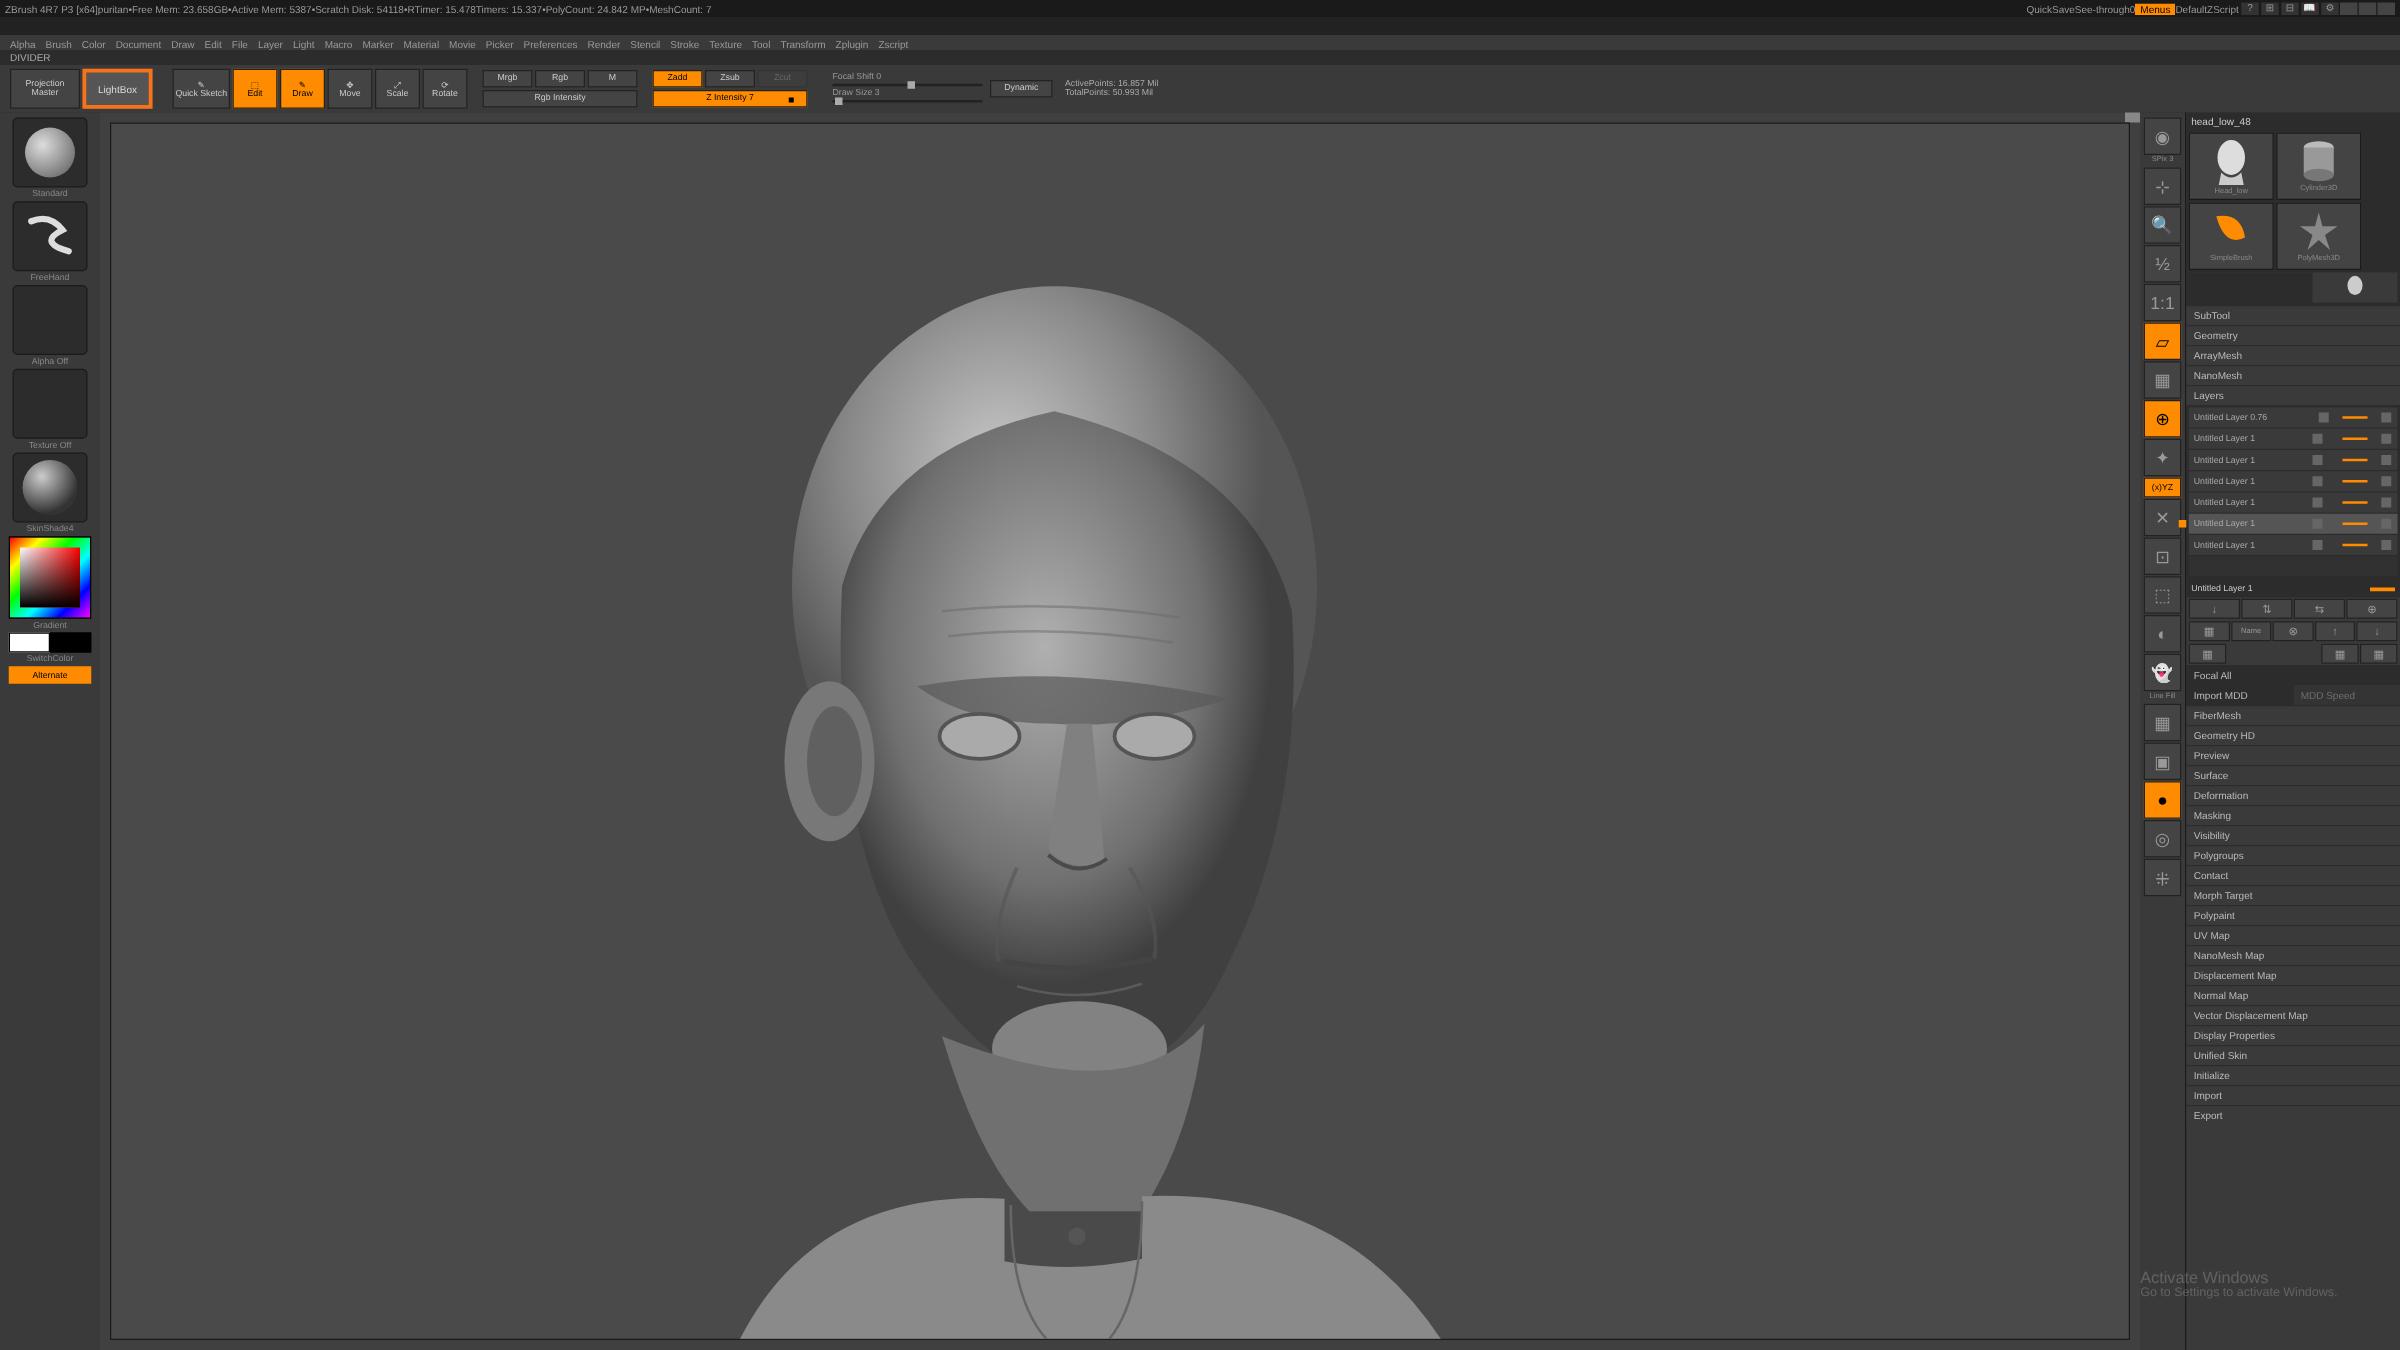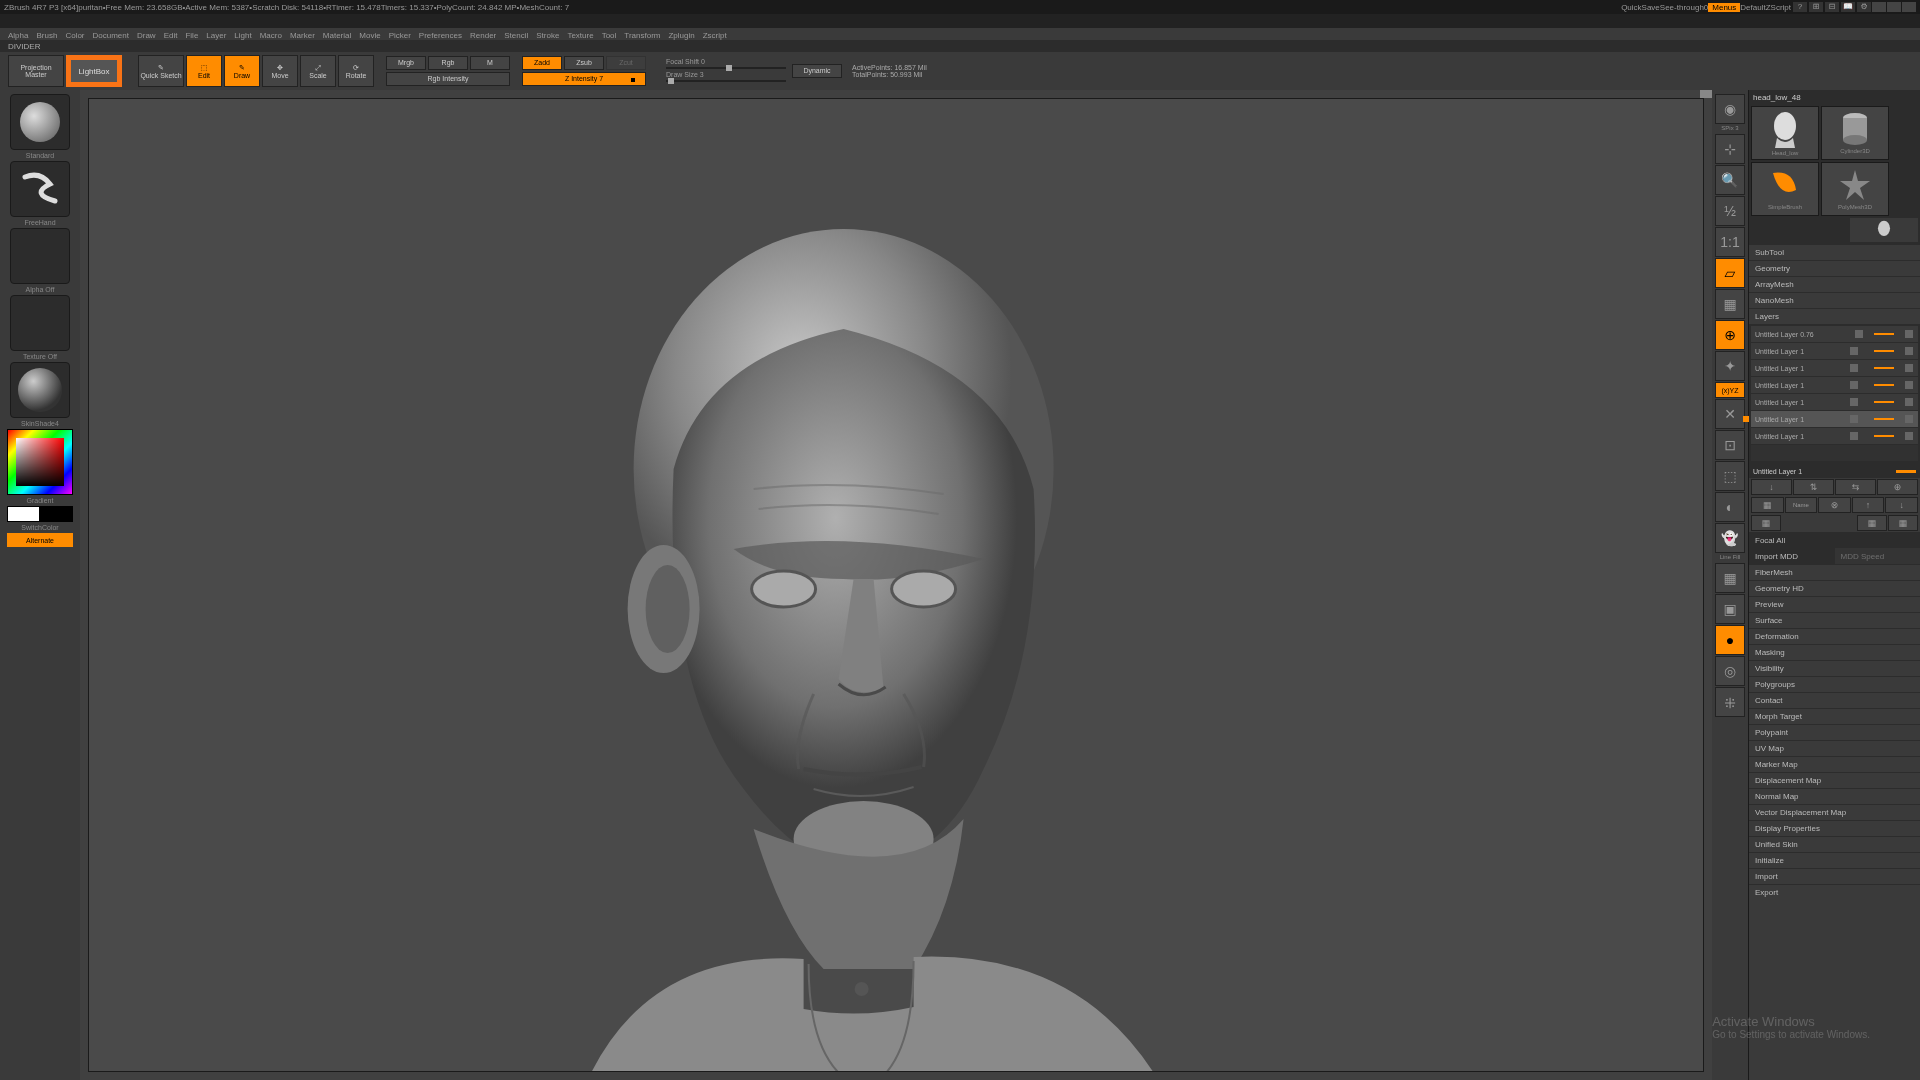--- a/index.html
+++ b/index.html
@@ -30,21 +30,21 @@
 .tb-btn.orange { background: #ff8c00; color: #000; }
 .tb-btn.wide { width: 46px; }
 .tb-slider { display: flex; flex-direction: column; width: 120px; margin: 0 4px; }
 .tb-slider .lbl { font-size: 7px; color: #999; display: flex; justify-content: space-between; }
 .tb-slider .track { height: 2px; background: #222; position: relative; margin: 2px 0; }
 .tb-slider .thumb { width: 6px; height: 6px; background: #aaa; position: absolute; top: -2px; }
 .tb-mode { width: 40px; height: 14px; background: #444; border: 1px solid #222; text-align: center; line-height: 12px; font-size: 7px; color: #ccc; }
 .tb-mode.orange { background: #ff8c00; color: #000; }
 .tb-stats { margin-left: 8px; font-size: 7px; color: #aaa; display: flex; flex-direction: column; }
 .proj-master { width: 56px; height: 32px; background: #444; border: 1px solid #222; display: flex; align-items: center; justify-content: center; font-size: 7px; color: #ccc; text-align: center; }
-.lightbox { width: 56px; height: 32px; background: #555; border: 5px solid #f97316; display: flex; align-items: center; justify-content: center; font-size: 8px; color: #ddd; }
+.lightbox { width: 56px; height: 32px; background: #555; border: 3px solid #f97316; display: flex; align-items: center; justify-content: center; font-size: 8px; color: #ddd; }
 
 
 .main { display: flex; height: calc(100% - 90px); }
 
 
 .left-side { width: 80px; background: #3a3a3a; display: flex; flex-direction: column; align-items: center; padding-top: 4px; gap: 2px; }
 .left-side .thumb-box { width: 60px; height: 56px; background: #2c2c2c; border: 1px solid #1a1a1a; border-radius: 4px; display: flex; align-items: center; justify-content: center; }
 .left-side .lbl { font-size: 7px; color: #888; text-align: center; width: 100%; }
 .color-picker { width: 66px; height: 66px; background: linear-gradient(to bottom right, red, yellow, lime, cyan, blue, magenta); position: relative; border: 1px solid #000; }
 .color-inner { position: absolute; inset: 8px; background: linear-gradient(to right, white, red), linear-gradient(to bottom, transparent, black); background-blend-mode: multiply; }
@@ -512,21 +512,21 @@
     <div class="panel-item">Preview</div>
     <div class="panel-item">Surface</div>
     <div class="panel-item">Deformation</div>
     <div class="panel-item">Masking</div>
     <div class="panel-item">Visibility</div>
     <div class="panel-item">Polygroups</div>
     <div class="panel-item">Contact</div>
     <div class="panel-item">Morph Target</div>
     <div class="panel-item">Polypaint</div>
     <div class="panel-item">UV Map</div>
-    <div class="panel-item">Marker Map</div>
+    <div class="panel-item">NanoMesh Map</div>
     <div class="panel-item">Displacement Map</div>
     <div class="panel-item">Normal Map</div>
     <div class="panel-item">Vector Displacement Map</div>
     <div class="panel-item">Display Properties</div>
     <div class="panel-item">Unified Skin</div>
     <div class="panel-item">Initialize</div>
     <div class="panel-item">Import</div>
     <div class="panel-item">Export</div>
   </div>
 </div>

